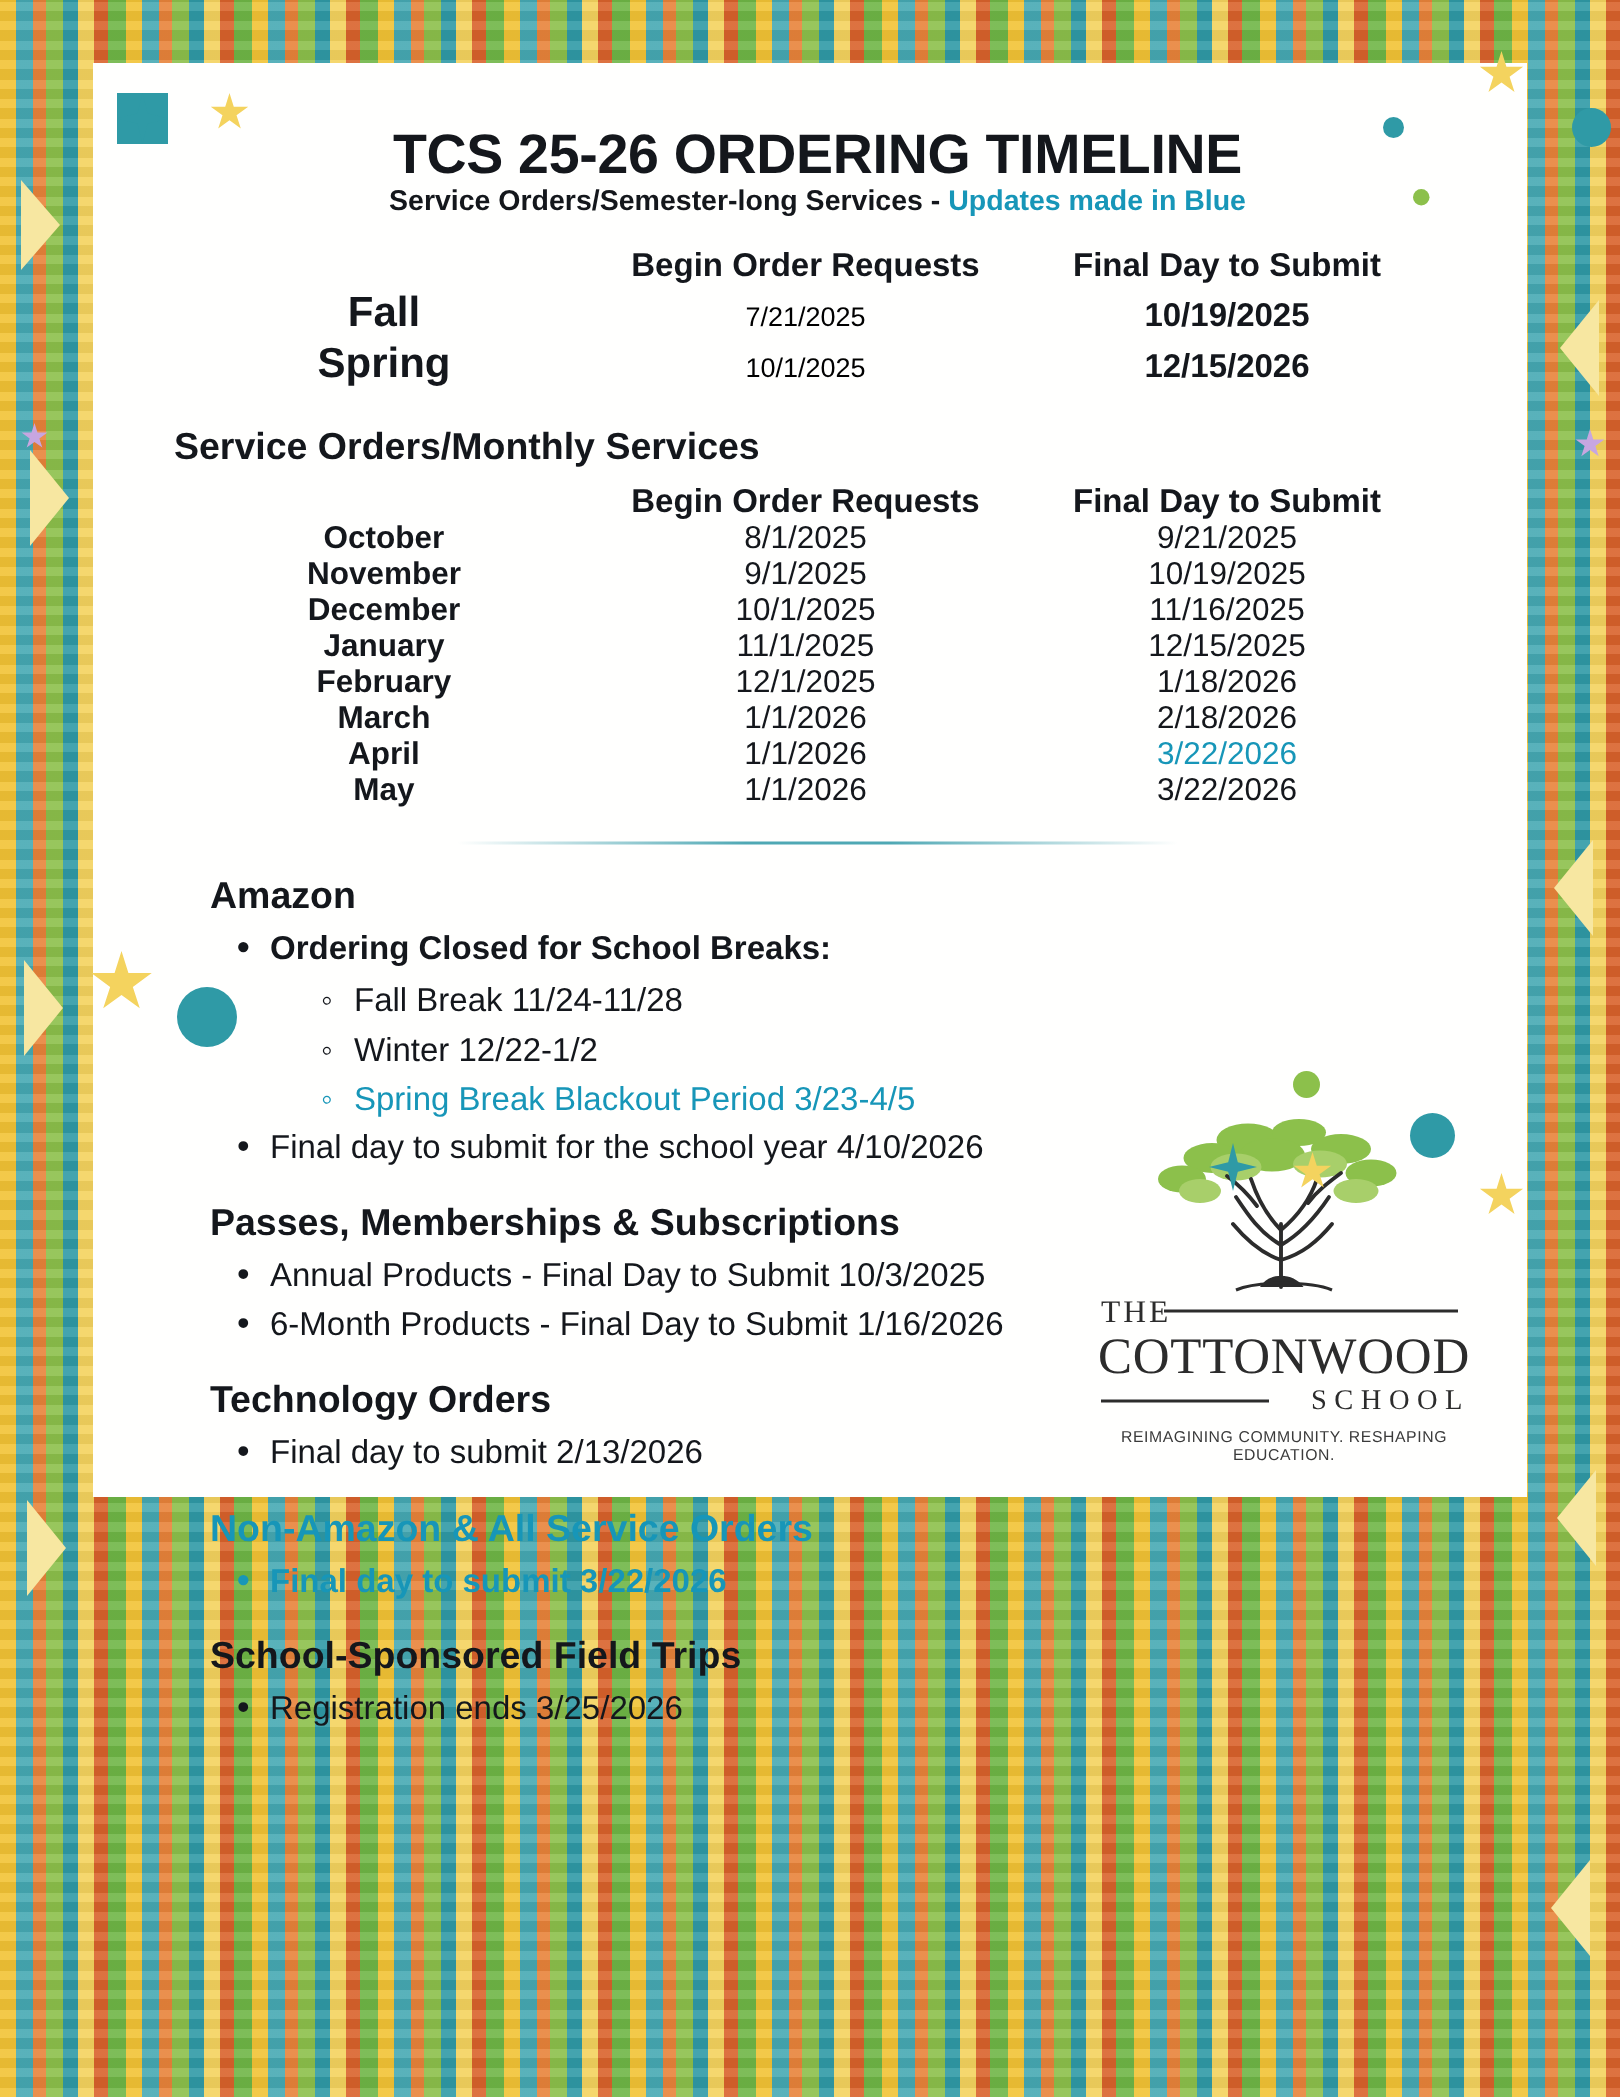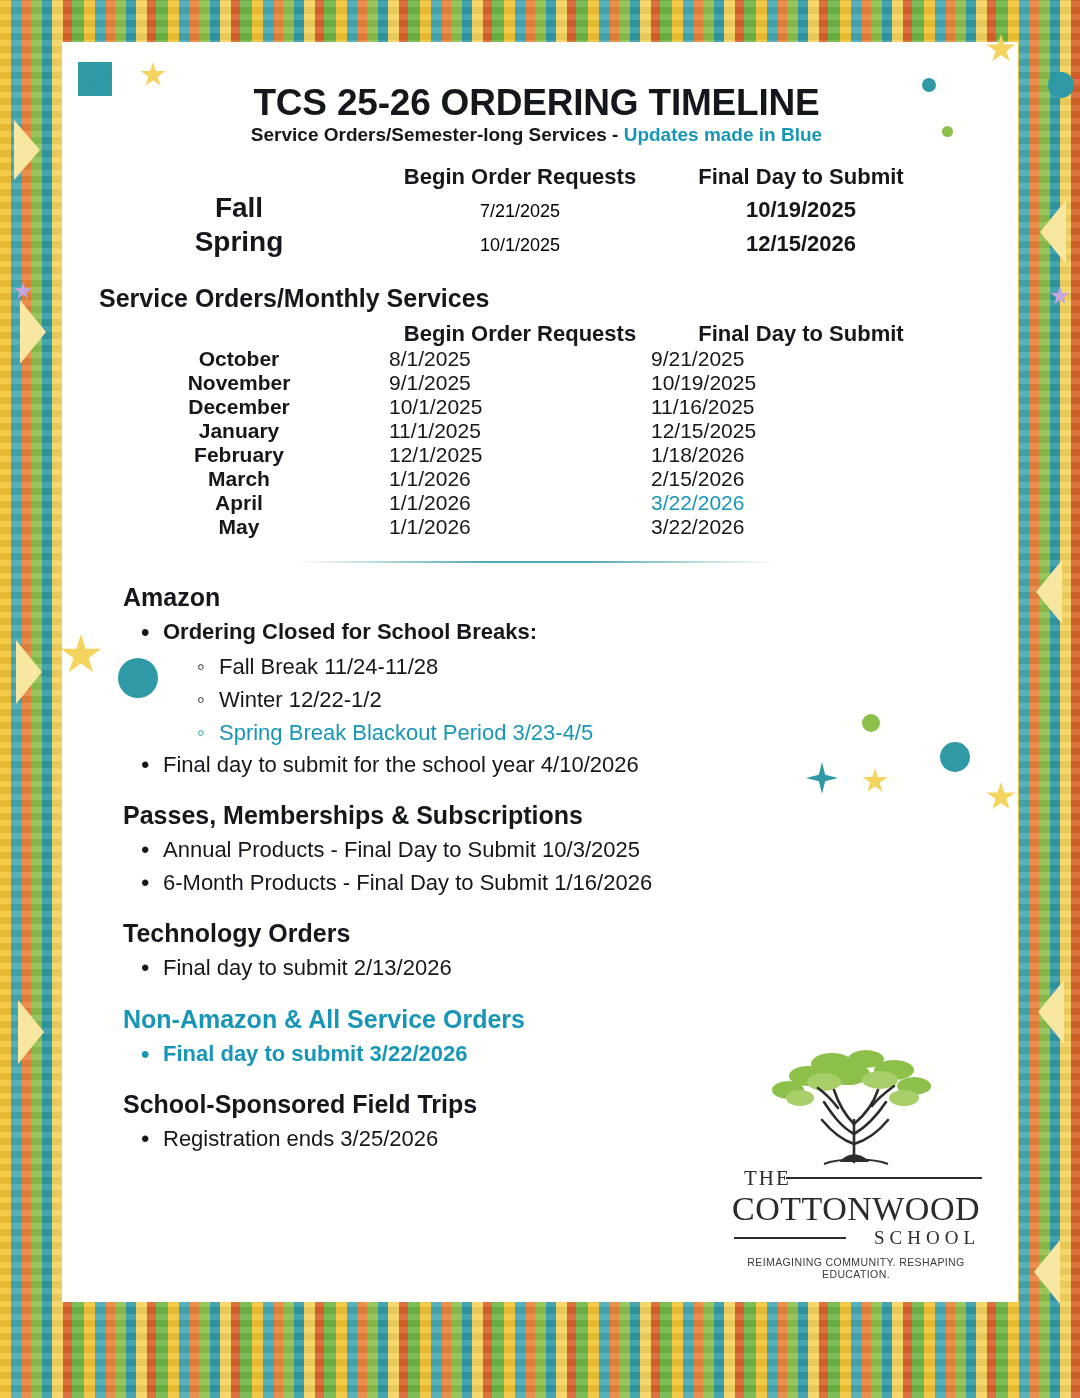--- a/index.html
+++ b/index.html
@@ -35,24 +35,24 @@
   }
   .tips {
     position: absolute; inset: 0; z-index: 1;
     pointer-events: none;
   }
 
   
   .card {
     position: absolute;
     left: 62px; top: 42px;
-    width: 956px; height: 1260px;
+    width: 956px; height: 956px;
     background: #fffffe;
     z-index: 3;
-    padding: 22px 34px 0 27px;
+    padding: 22px 34px 0 44px;
   }
 
   
   .deco { position: absolute; z-index: 4; pointer-events: none; }
   .dot { border-radius: 50%; }
   .star {
     display: block;
     clip-path: polygon(50% 0%, 61% 35%, 98% 35%, 68% 57%, 79% 91%, 50% 70%, 21% 91%, 32% 57%, 2% 35%, 39% 35%);
   }
   .star4 {
@@ -107,21 +107,21 @@
     margin-top: 8px;
   }
   .mon-head div { font-size: 22px; font-weight: bold; text-align: center; color:#14171c; }
 
   .mon-row {
     display: grid;
     grid-template-columns: 300px 262px 300px;
     align-items: baseline;
   }
   .mon-row .lbl { font-size: 21px; font-weight: bold; text-align: center; color:#14171c; }
-  .mon-row .val { font-size: 21px; text-align: left; color:#14171c; }
+  .mon-row .val { font-size: 21px; text-align: center; color:#14171c; }
   .mon-row .val.blue { color: #1796b8; }
 
   .divider {
     width: 480px; height: 2px; margin: 22px auto 0 auto;
     background: linear-gradient(90deg, rgba(70,169,179,0) 0%, #4fa8b4 40%, #4fa8b4 60%, rgba(70,169,179,0) 100%);
   }
 
   .block { margin-left: 34px; }
   h4.bhead {
     font-size: 25px; font-weight: bold; color: #14171c; margin-top: 20px;
@@ -160,21 +160,21 @@
     position: absolute; right: 34px; bottom: 22px;
     width: 256px; text-align: center; z-index: 6;
   }
   .logo .tree { position: relative; height: 118px; }
   .logo .word {
     font-family: "Liberation Serif", serif;
     color: #2c2c2c;
   }
   .logo .the {
     font-size: 21px; letter-spacing: 2px; text-align: left;
-    margin-left: 16px; position: relative;
+    margin-left: 6px; position: relative;
   }
   .logo .the::after {
     content:""; position:absolute; left: 42px; top: 11px;
     width: 196px; height: 2px; background:#2c2c2c;
   }
   .logo .cotton {
     font-size: 34px; letter-spacing: 0.5px; line-height: 1.05;
   }
   .logo .school {
     font-size: 19px; letter-spacing: 5px; text-align: right;
@@ -292,21 +292,21 @@
     <div class="val">12/15/2025</div>
   </div>
   <div class="mon-row">
     <div class="lbl">February</div>
     <div class="val">12/1/2025</div>
     <div class="val">1/18/2026</div>
   </div>
   <div class="mon-row">
     <div class="lbl">March</div>
     <div class="val">1/1/2026</div>
-    <div class="val">2/15/2026</div>
+    <div class="val">2/18/2026</div>
   </div>
   <div class="mon-row">
     <div class="lbl">April</div>
     <div class="val">1/1/2026</div>
     <div class="val blue">3/22/2026</div>
   </div>
   <div class="mon-row">
     <div class="lbl">May</div>
     <div class="val">1/1/2026</div>
     <div class="val">3/22/2026</div>

